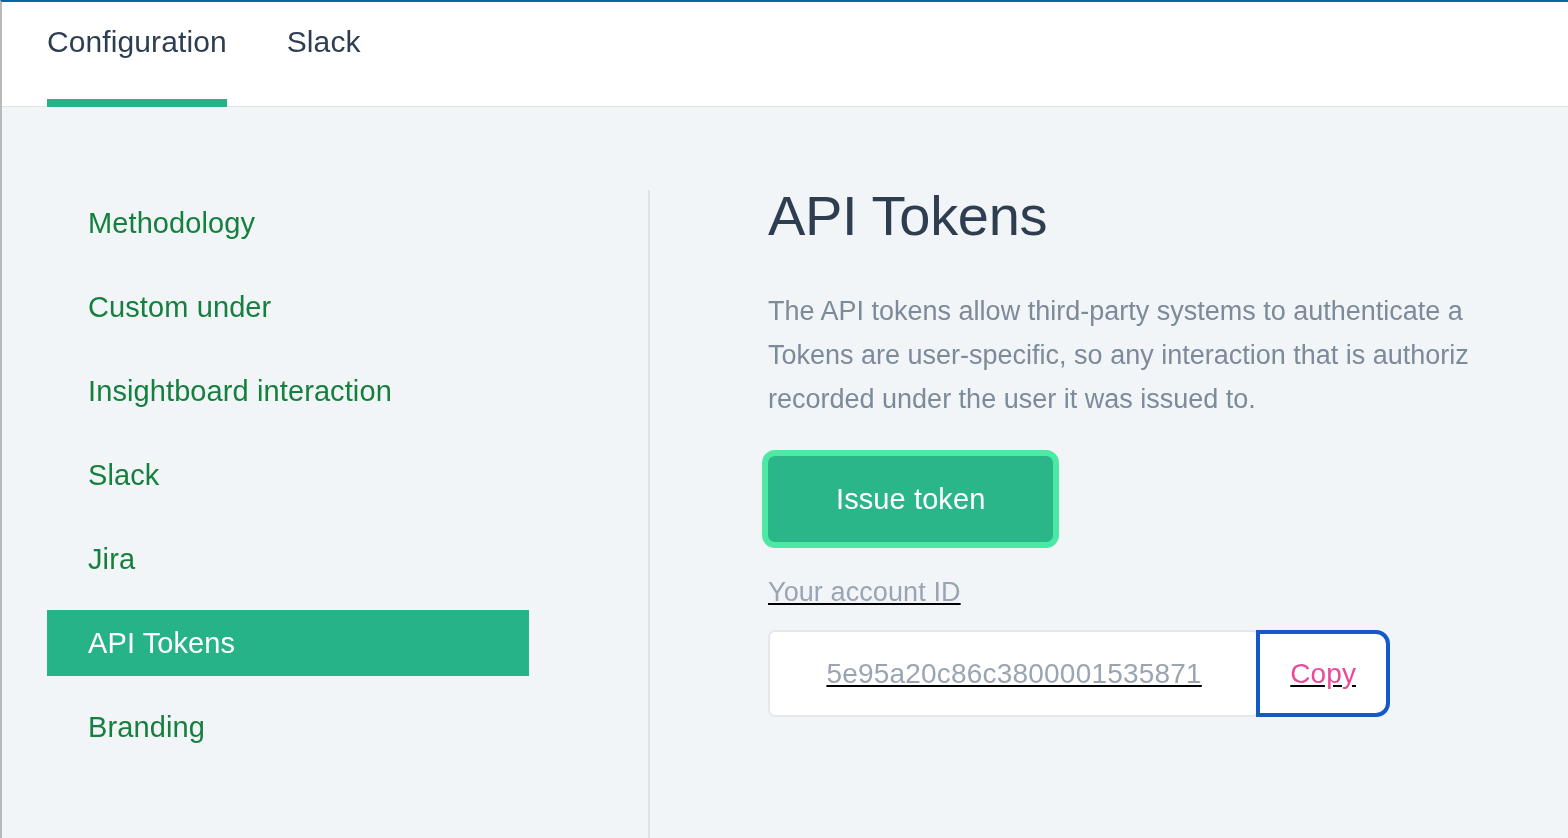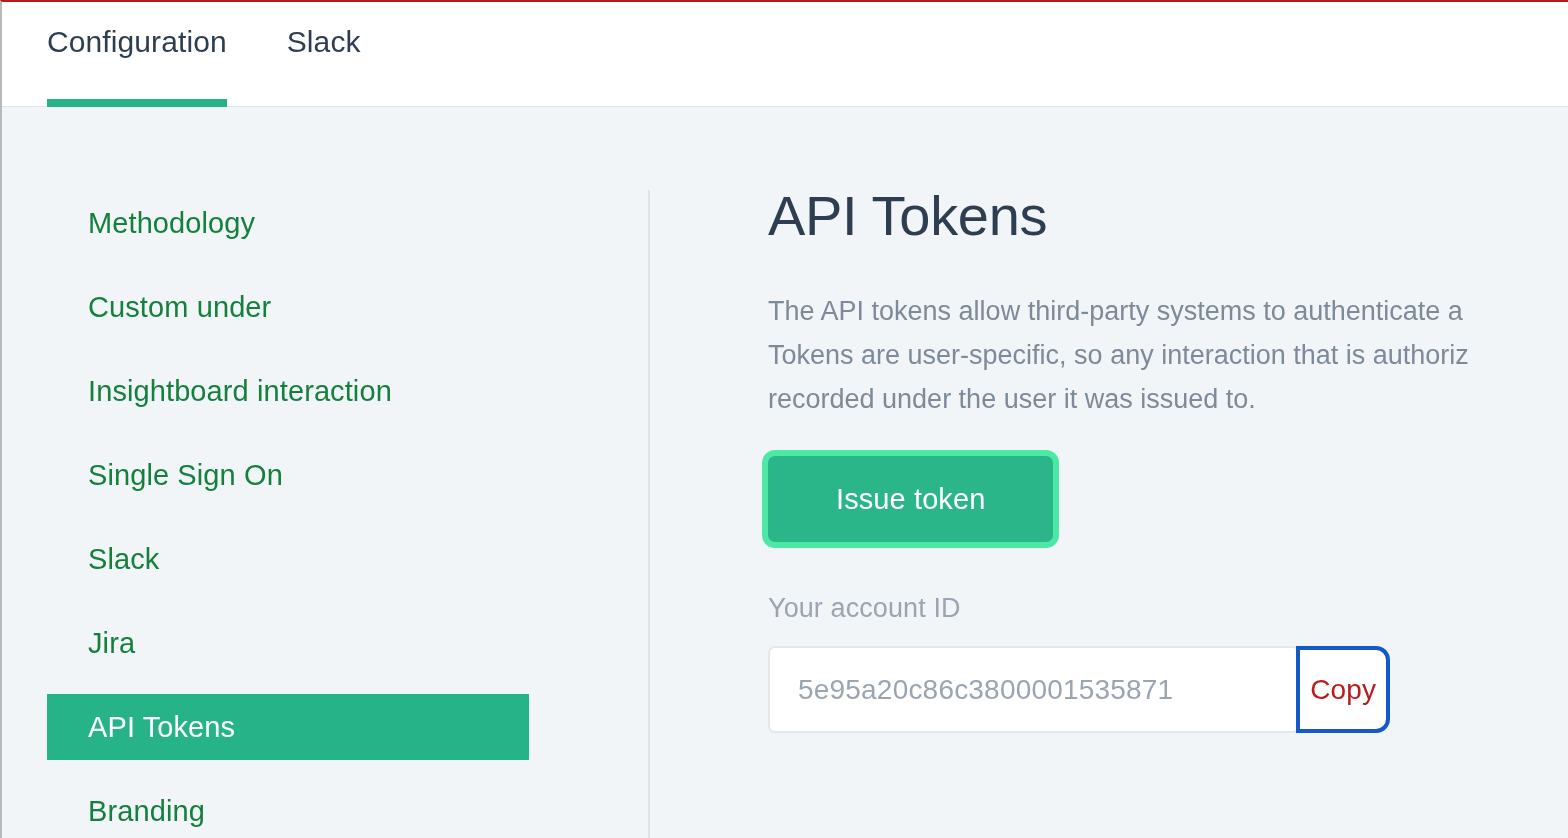--- a/index.html
+++ b/index.html
@@ -14,21 +14,21 @@
     font-family: "Liberation Sans", sans-serif;
     -webkit-font-smoothing: antialiased;
   }
 
   #app {
     position: relative;
     width: 1568px;
     height: 838px;
     box-sizing: border-box;
     border-left: 2px solid #b9b9b9;
-    border-top: 2px solid #b91c1c;
+    border-top: 2px solid #0369a1;
     background: #f1f5f8;
     overflow: hidden;
   }
 
   
   .tabbar {
     position: absolute;
     left: 0;
     top: 0;
     right: 0;
@@ -151,21 +151,22 @@
     line-height: 34px;
     padding: 26px 68px;
     border-radius: 7px;
     cursor: pointer;
     box-shadow: 0 0 0 6px #4ce9a5;
     letter-spacing: 0.1px;
   }
 
   
   .account-block {
-    margin-top: 50px;
+    margin-top: 34px;
+    text-decoration: underline;
   }
   .field-label {
     font-size: 27px;
     line-height: 32px;
     color: #9aa5b1;
     letter-spacing: 0.1px;
   }
   .input-row {
     margin-top: 22px;
     display: flex;
@@ -178,33 +179,34 @@
     box-sizing: border-box;
     border: 2px solid #e3e8ed;
     border-radius: 7px;
     background: #ffffff;
     font-family: "Liberation Sans", sans-serif;
     font-size: 28px;
     color: #9aa5b1;
     padding: 0 28px;
     outline: none;
     letter-spacing: 0.2px;
+    text-align: center;
   }
   .id-input::placeholder { color: #9aa5b1; }
   .btn-copy {
     flex: 0 0 auto;
     margin-left: -4px;
     box-sizing: border-box;
     background: #ffffff;
     border: 4px solid #1558c8;
     border-radius: 0 14px 14px 0;
-    color: #b91c1c;
+    color: #ec4899;
     font-family: "Liberation Sans", sans-serif;
     font-size: 28px;
-    padding: 0 10px;
+    padding: 0 30px;
     cursor: pointer;
     letter-spacing: 0.1px;
   }
 </style>
 </head>
 <body>
 
 <div id="app">
 
   <div class="tabbar">
@@ -221,21 +223,20 @@
   </div>
 
   <div class="content">
 
     <div class="divider"></div>
 
     <nav class="sidebar">
       <div class="nav-item">Methodology</div>
       <div class="nav-item">Custom under</div>
       <div class="nav-item">Insightboard interaction</div>
-      <div class="nav-item">Single Sign On</div>
       <div class="nav-item">Slack</div>
       <div class="nav-item">Jira</div>
       <div class="nav-item selected">API Tokens</div>
       <div class="nav-item">Branding</div>
     </nav>
 
     <main class="main">
       <h1 class="page-title">API Tokens</h1>
 
       <p class="page-desc">

